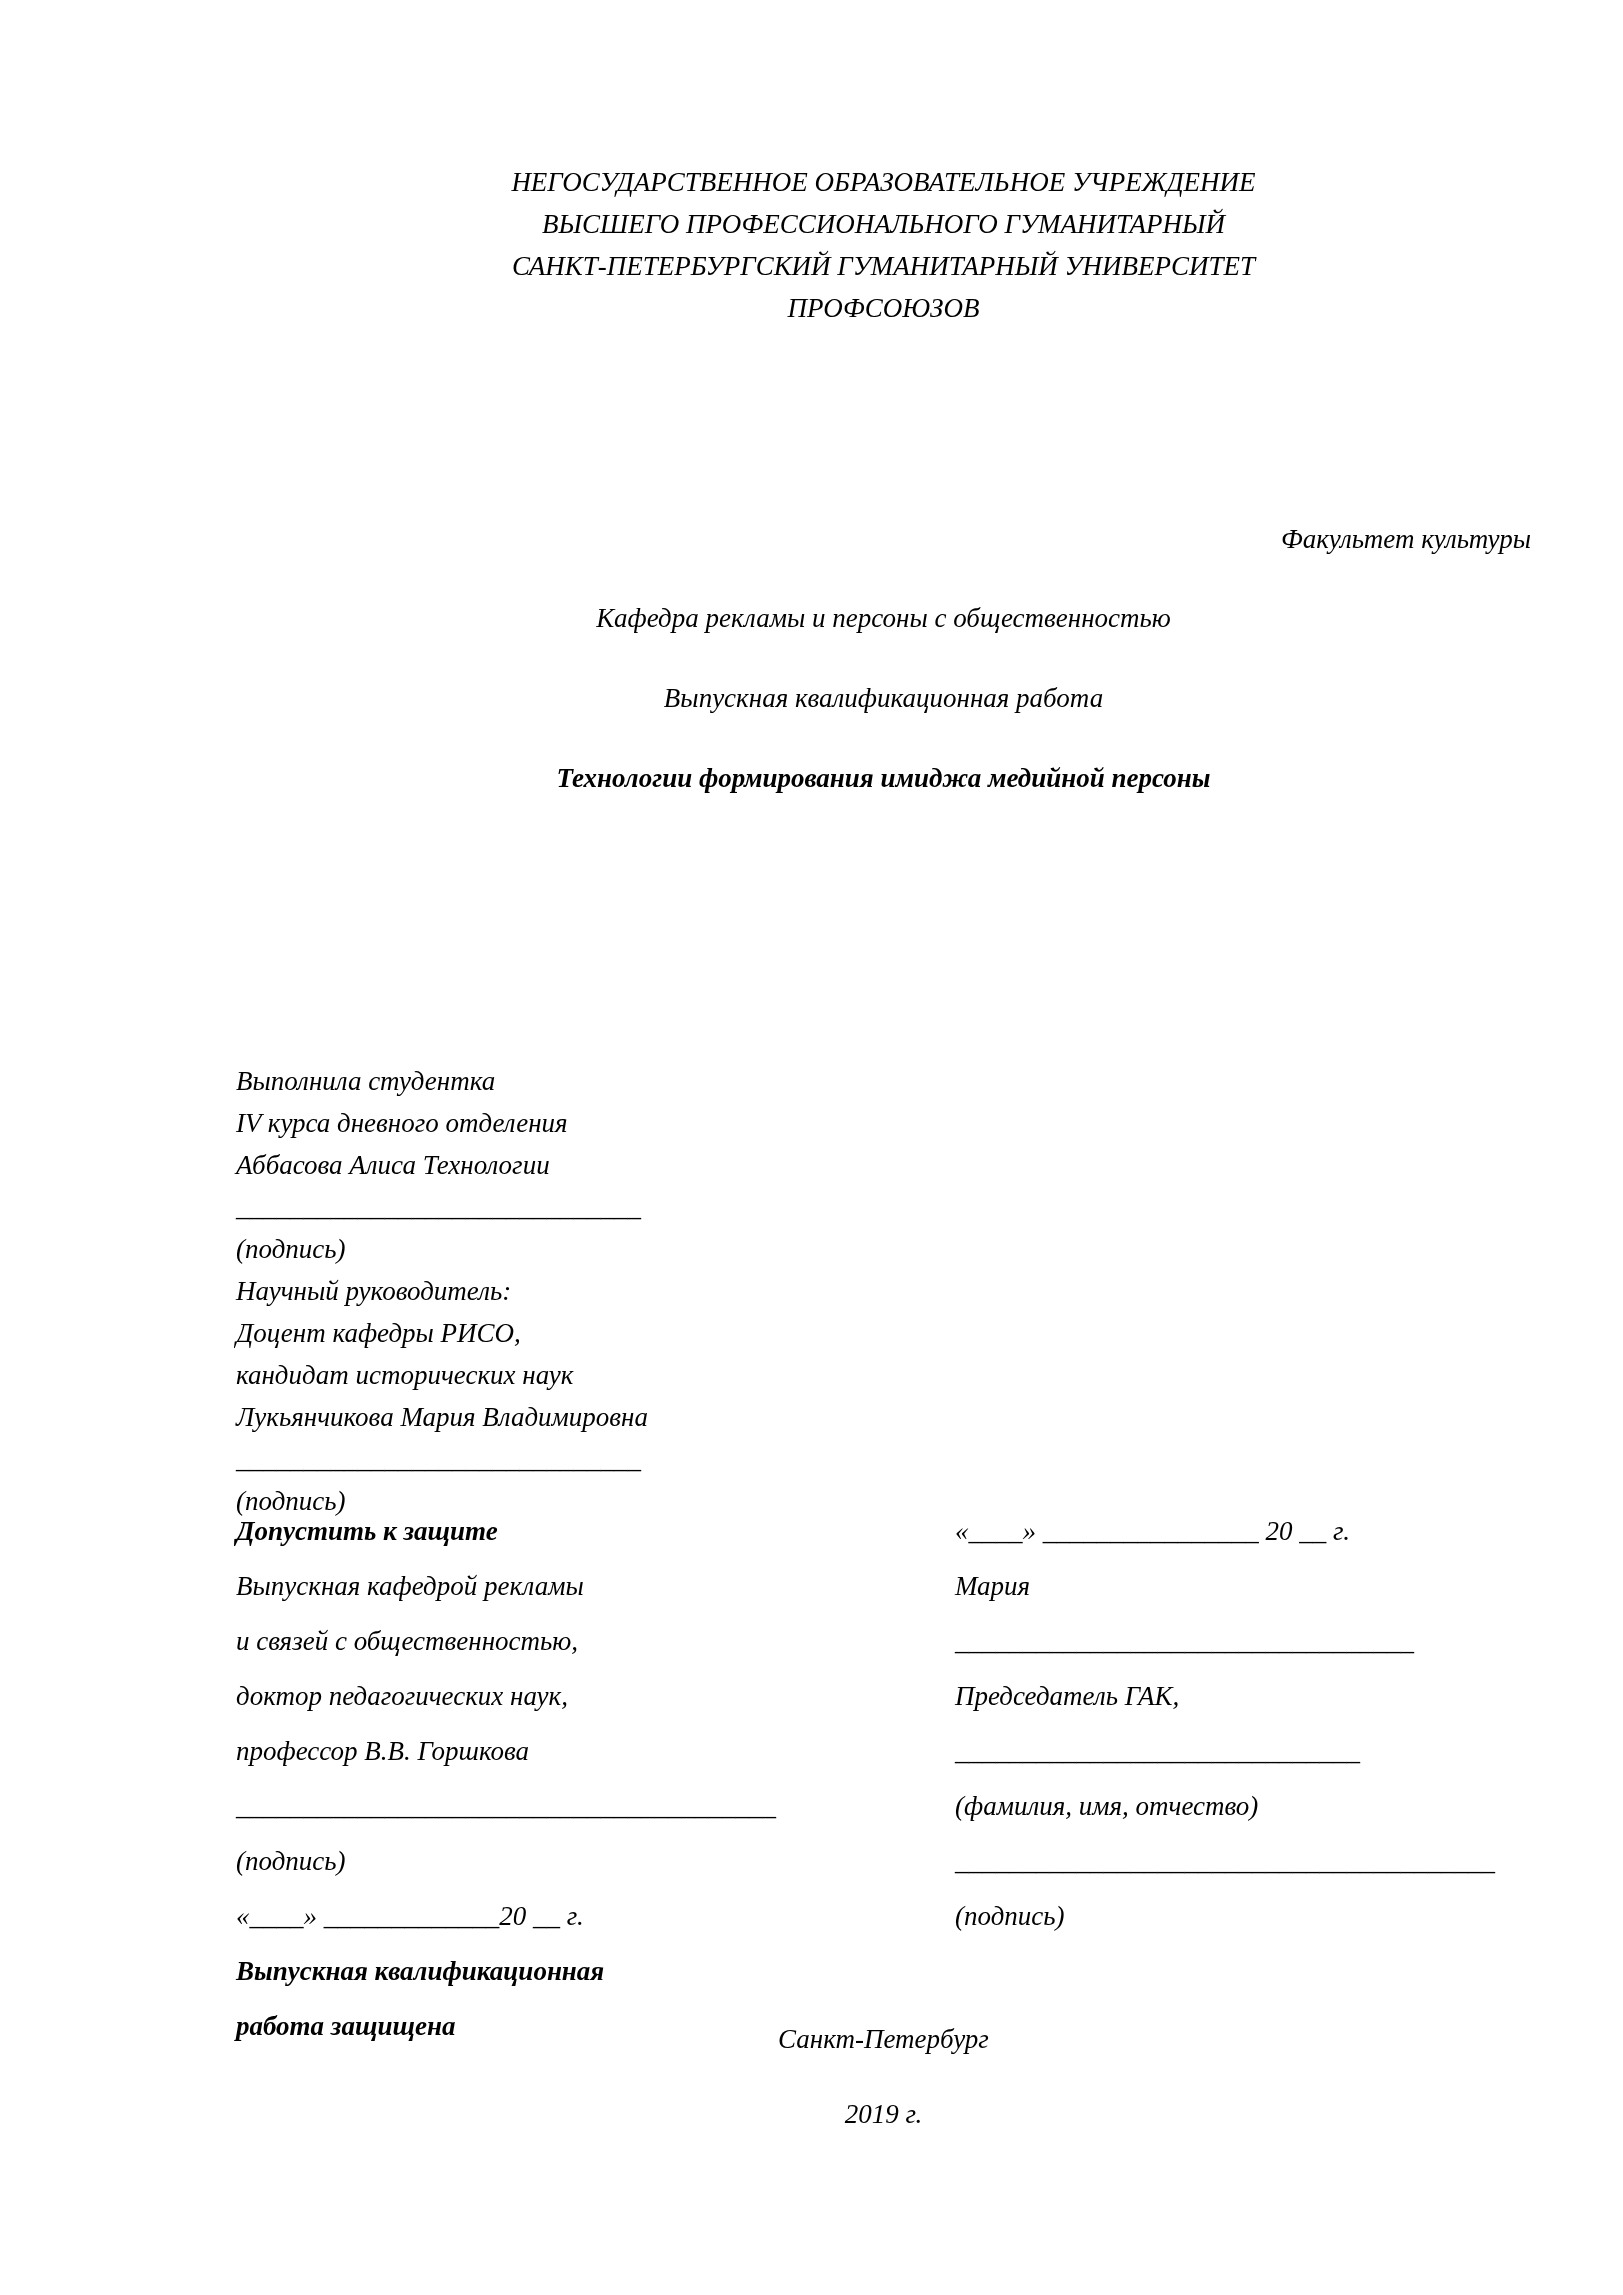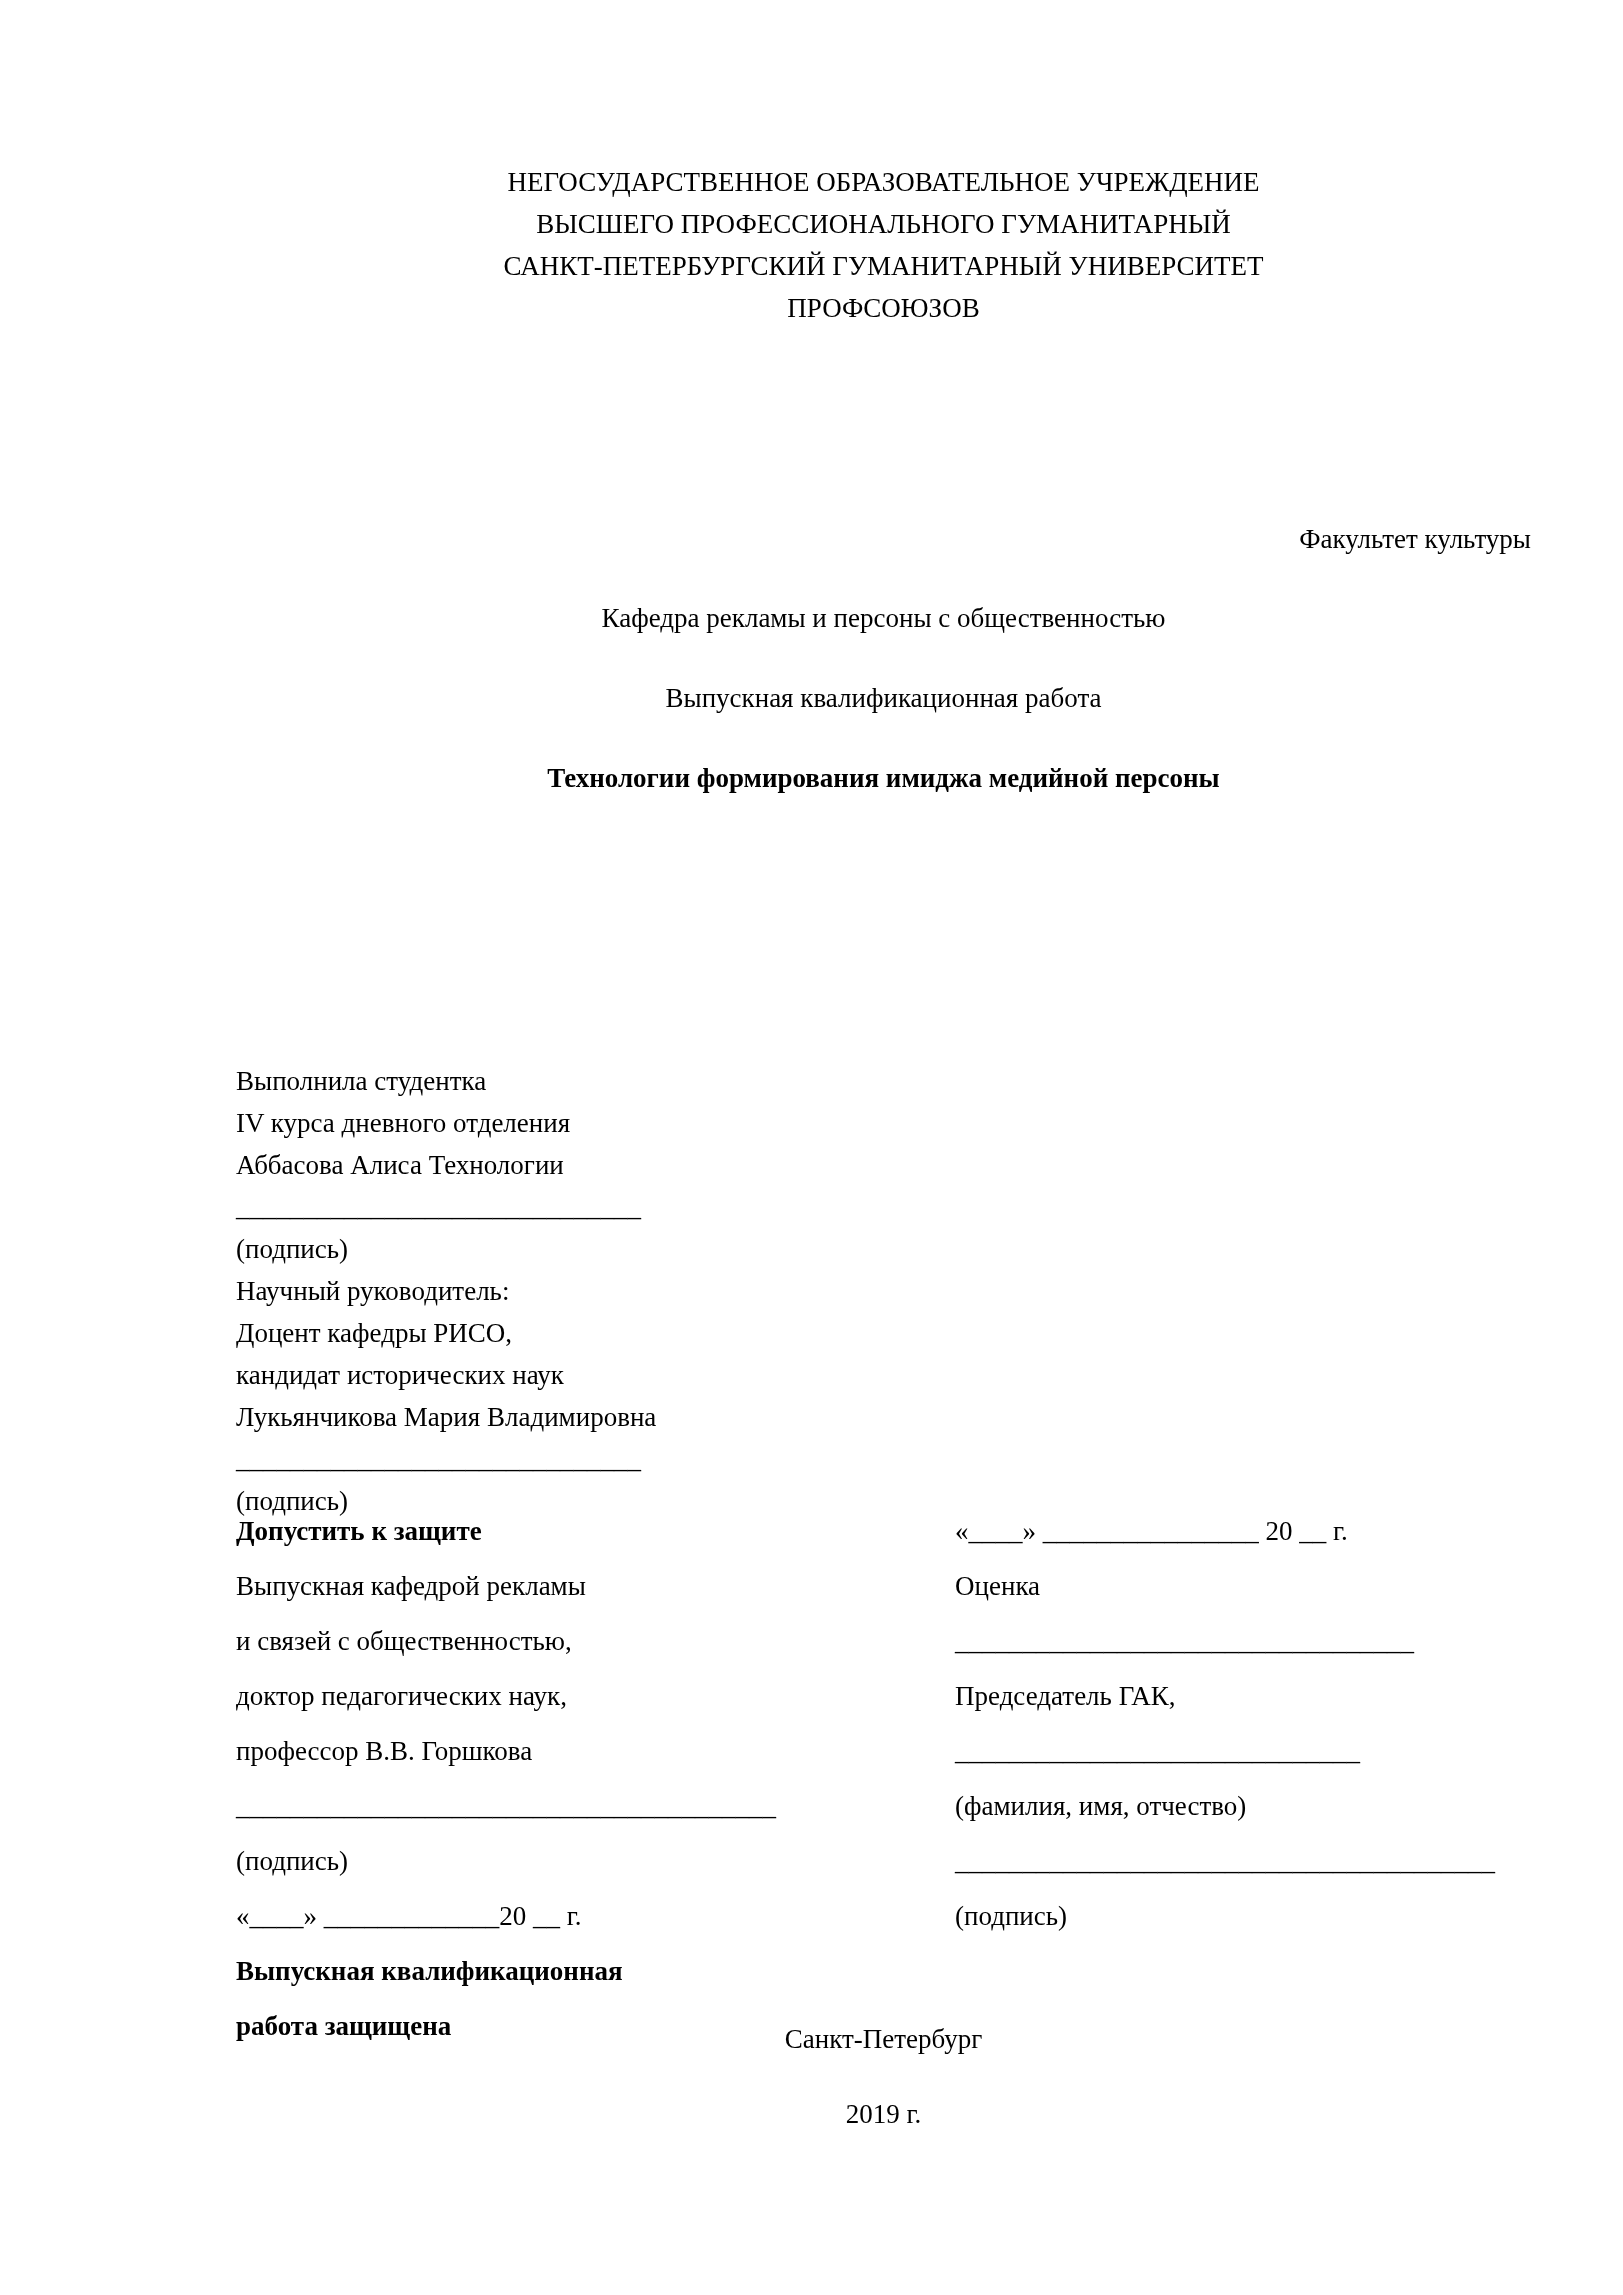--- a/index.html
+++ b/index.html
@@ -9,20 +9,21 @@
   }
   .page {
     position: relative;
     width: 1623px;
     height: 2276px;
     background: #ffffff;
     color: #000000;
     font-family: "Liberation Serif", "DejaVu Serif", serif;
     font-size: 27px;
     overflow: hidden;
+    font-style: italic;
   }
   .center-area {
     position: absolute;
     left: 236px;
     width: 1295px;
     text-align: center;
     white-space: nowrap;
   }
   .header-block {
     top: 161px;
@@ -98,21 +99,21 @@
     <span class="line">профессор В.В. Горшкова</span>
     <span class="line">________________________________________</span>
     <span class="line">(подпись)</span>
     <span class="line">«____» _____________20 __ г.</span>
     <span class="line bold">Выпускная квалификационная</span>
     <span class="line bold">работа защищена</span>
   </div>
 
   <div class="right-col">
     <span class="line">«____» ________________ 20 __ г.</span>
-    <span class="line">Оценка</span>
+    <span class="line">Мария</span>
     <span class="line">__________________________________</span>
     <span class="line">Председатель ГАК,</span>
     <span class="line">______________________________</span>
     <span class="line">(фамилия, имя, отчество)</span>
     <span class="line">________________________________________</span>
     <span class="line">(подпись)</span>
   </div>
 
   <div class="center-area" style="top: 2024px;">Санкт-Петербург</div>
   <div class="center-area" style="top: 2099px;">2019 г.</div>

